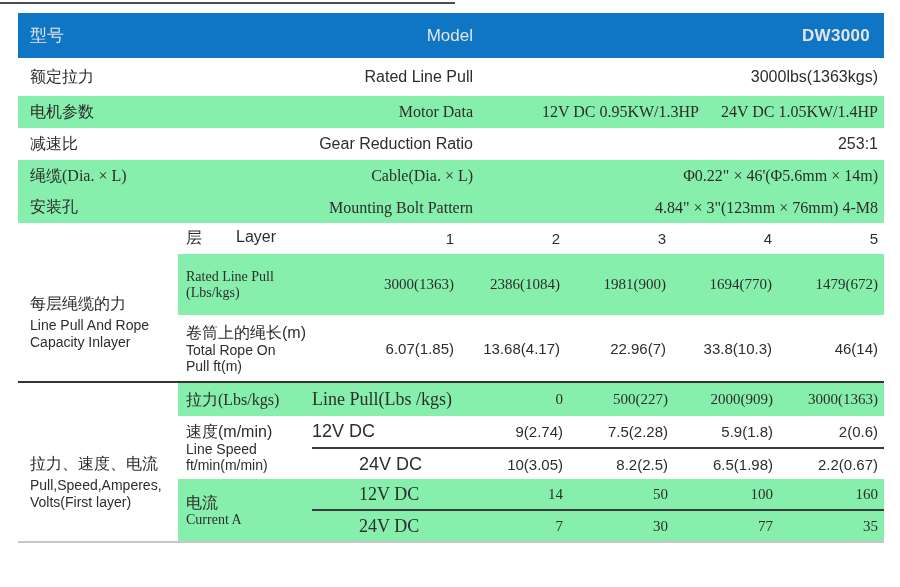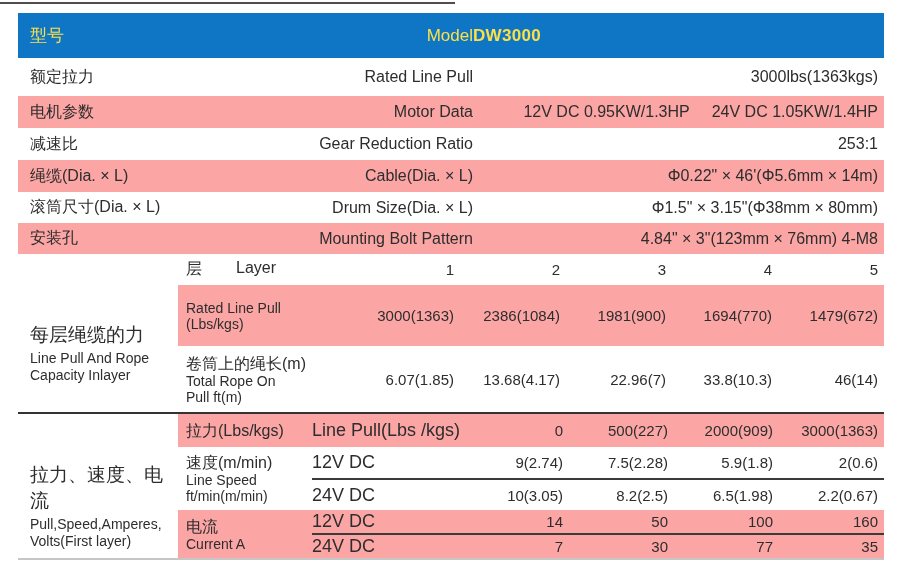--- a/index.html
+++ b/index.html
@@ -1,53 +1,53 @@
 <!DOCTYPE html>
 <html><head>
 <meta charset="utf-8">
 <style>
   html,body { margin:0; padding:0; background:#fff; }
   body { width:900px; height:587px; font-family:"Liberation Sans","DejaVu Sans",sans-serif; color:#2d2d2d; }
   .page { position:relative; width:900px; height:587px; overflow:hidden; background:#fff; }
   .artifact { position:absolute; left:0; top:2px; width:455px; height:2px; background:#4e4e4e; }
   .spec-table { position:absolute; left:18px; top:13px; width:866px; }
 
-  .hdr { height:45px; background:#0e76c4; color:#fde047; display:flex; align-items:center; font-size:17px; }
-  .hdr .model-val { flex:1; text-align:left; padding-right:14px; font-weight:bold; letter-spacing:.3px; }
+  .hdr { height:45px; background:#0e76c4; color:#e5e5e5; display:flex; align-items:center; font-size:17px; }
+  .hdr .model-val { flex:1; text-align:right; padding-right:14px; font-weight:bold; letter-spacing:.3px; }
 
   .c1 { width:205px; padding-left:12px; box-sizing:border-box; }
   .c2 { width:250px;text-align:right; }
   .vals { flex:1; display:flex; justify-content:flex-end; gap:22px; text-align:right; padding-right:6px; }
 
   .row { display:flex; align-items:center; font-size:16px; }
   .h38 { height:38px; } .h32 { height:32px; } .h31 { height:31px; }
-  .gray { background:#fca5a5; }
+  .gray { background:#86efac;font-family:Liberation Serif, serif; }
 
   .section { display:flex; }
   .leftlabel { width:160px; box-sizing:border-box; padding-left:12px; display:flex; flex-direction:column; justify-content:center; background:#fff; }
-  .leftlabel .cnl { font-size:19px; margin-bottom:2px;margin-top:40px; }
+  .leftlabel .cnl { font-size:16px; margin-bottom:2px;margin-top:40px; }
   .leftlabel .enl { font-size:14px; line-height:17px; }
   .secbody { flex:1; }
 
   .lrow { display:flex; align-items:center; box-sizing:border-box; padding-right:6px; }
   .sub { width:134px; box-sizing:border-box; padding-left:8px; flex-shrink:0; }
   .sub .cn { font-size:16px; line-height:19px; }
   .sub .en { font-size:14px; line-height:16px; }
   .sub.pair { display:flex; gap:34px; font-size:16px; }
   .vc5 { width:106px; text-align:right; font-size:15px; }
   .vc5.first { flex:1; }
   .vc4 { width:105px; text-align:right; font-size:15px; }
   .vc4.first { flex:1; }
   .vlabel { font-size:18px; }
 
   .divider { height:2px; background:#333; }
   .block { display:flex; }
   .bodyrows { flex:1; display:flex; flex-direction:column; }
   .srow { display:flex; align-items:center; box-sizing:border-box; padding-right:6px; }
-  .sh31 { height:31px; } .sh30 { height:30px; }
+  .sh31 { height:31px; } .sh30 { height:30px;margin-left:47px; }
   .sep { height:2px; background:#3a3a3a; }
   .bottomline { height:2px; background:#c6c6c6; }
   .centered { display:flex; flex-direction:column; justify-content:center; }
 </style>
 </head>
 <body>
 
 <div class="page">
   <div class="artifact"></div>
 
@@ -85,27 +85,20 @@
     </div>
 
     <div class="row h32 gray">
       <div class="c1">绳缆(Dia. × L)</div>
       <div class="c2">Cable(Dia. × L)</div>
       <div class="vals">
           <span>Φ0.22" × 46'(Φ5.6mm × 14m)</span>
         </div>
     </div>
 
-    <div class="row h31">
-      <div class="c1">滚筒尺寸(Dia. × L)</div>
-      <div class="c2">Drum Size(Dia. × L)</div>
-      <div class="vals">
-          <span>Φ1.5" × 3.15"(Φ38mm × 80mm)</span>
-        </div>
-    </div>
 
     <div class="row h31 gray">
       <div class="c1">安装孔</div>
       <div class="c2">Mounting Bolt Pattern</div>
       <div class="vals">
           <span>4.84" × 3"(123mm × 76mm) 4-M8</span>
         </div>
     </div>
 
     <div class="section">
@@ -190,21 +183,21 @@
             <div class="srow sh30">
               <span class="vlabel">24V DC</span>
               <div class="vc4 first">10(3.05)</div>
               <div class="vc4">8.2(2.5)</div>
               <div class="vc4">6.5(1.98)</div>
               <div class="vc4">2.2(0.67)</div>
             </div>
           </div>
         </div>
 
-        <div class="block gray" style="height:48px;">
+        <div class="block gray" style="height:62px;">
           <div class="sub centered">
             <div class="cn">电流</div>
             <div class="en">Current  A</div>
           </div>
           <div class="bodyrows">
             <div class="srow sh30">
               <span class="vlabel">12V DC</span>
               <div class="vc4 first">14</div>
               <div class="vc4">50</div>
               <div class="vc4">100</div>

